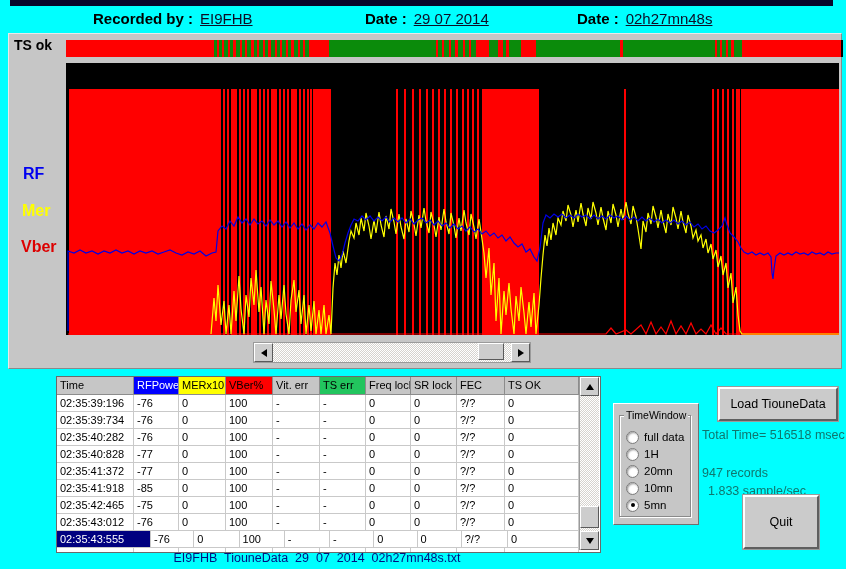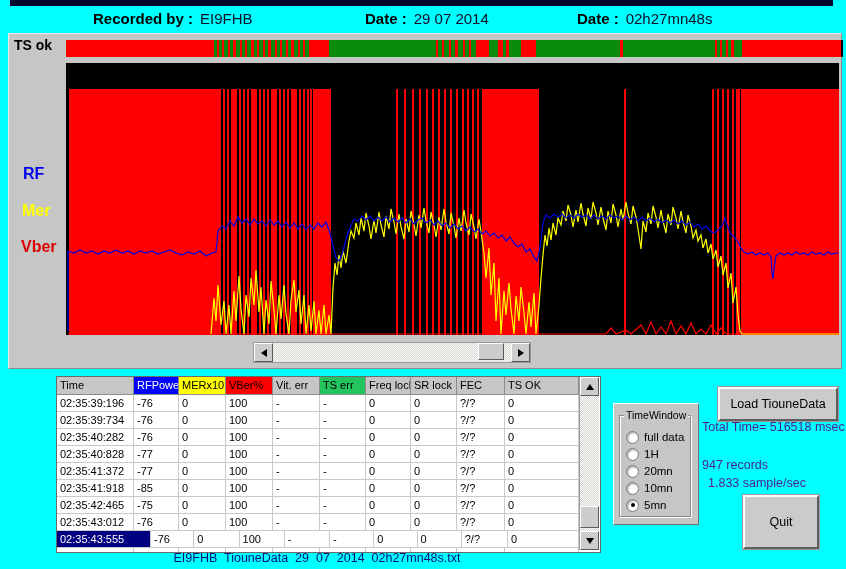--- a/index.html
+++ b/index.html
@@ -4,21 +4,21 @@
 <style>
   html,body{margin:0;padding:0;}
   .screen{position:relative;width:846px;height:569px;background:#00FFFF;
     font-family:"Liberation Sans",sans-serif;overflow:hidden;}
   .abs{position:absolute;}
   
   .top-strip{left:10px;top:0;width:823px;height:6px;background:#07072B;}
   
   .hdr-group{top:7px;height:22px;display:flex;align-items:center;gap:7px;font-size:15px;}
   .hdr-label{font-weight:bold;color:#000;}
-  .hdr-value{color:#0d0d26;}
+  .hdr-value{color:#0d0d26;text-decoration:underline;}
   
   .chart-panel{left:8px;top:33px;width:832px;height:334px;background:#C6C6C6;
     border-top:1px solid #E9E9E9;border-left:1px solid #E9E9E9;
     border-bottom:1px solid #8a8a8a;border-right:1px solid #8a8a8a;}
   .ts-label{left:5px;top:3px;font-size:14px;font-weight:bold;color:#000;}
   .ts-bar{left:57px;top:6px;width:777px;height:17px;display:flex;overflow:hidden;}
   .ts-bar>div{height:100%;}
   .plot{left:57px;top:29px;width:773px;height:272px;display:block;}
   .ylab{font-size:16px;font-weight:bold;}
   
@@ -48,21 +48,21 @@
     padding:2px 0 0 3px;white-space:nowrap;overflow:hidden;}
   .td{box-sizing:border-box;border-right:1px solid #c9c9c9;border-bottom:1px solid #c9c9c9;
     padding:2px 0 0 3px;background:#fff;white-space:nowrap;overflow:hidden;}
   .td.sel{background:#000080;color:#fff;}
   .vscroll{position:relative;width:19px;height:173px;border-left:1px solid #9a9a9a;}
   
   .btn3d{background:#CBCBCB;border-top:2px solid #fff;border-left:2px solid #fff;
     border-right:2px solid #5f5f5f;border-bottom:2px solid #5f5f5f;
     outline:1px solid #9a9a9a;display:flex;align-items:center;justify-content:center;
     font-size:12.5px;color:#000;cursor:default;}
-  .info-line{font-size:12.5px;color:#4c1d95;white-space:nowrap;}
+  .info-line{font-size:12.5px;color:#0f766e;white-space:nowrap;margin-top:8px;}
   .tw-panel{left:613px;top:403px;width:84px;height:120px;background:#C6C6C6;
     border-top:1px solid #fff;border-left:1px solid #fff;
     border-right:1px solid #6f6f6f;border-bottom:1px solid #6f6f6f;}
   .groupbox{position:absolute;left:5px;top:11px;width:70px;height:100px;
     border:1px solid #8a8a8a;box-shadow:1px 1px 0 #fff, inset 1px 1px 0 #fff;}
   .gb-legend{position:absolute;top:-7px;left:4px;background:#C6C6C6;padding:0 2px;
     font-size:10.5px;color:#000;white-space:nowrap;}
   .radio-row{position:absolute;left:6px;display:flex;align-items:center;gap:5px;height:14px;}
   .radio{width:11px;height:11px;border-radius:50%;background:#fff;
     border:1px solid #7a7a7a;box-shadow:inset 1px 1px 2px #9a9a9a;flex:0 0 auto;

